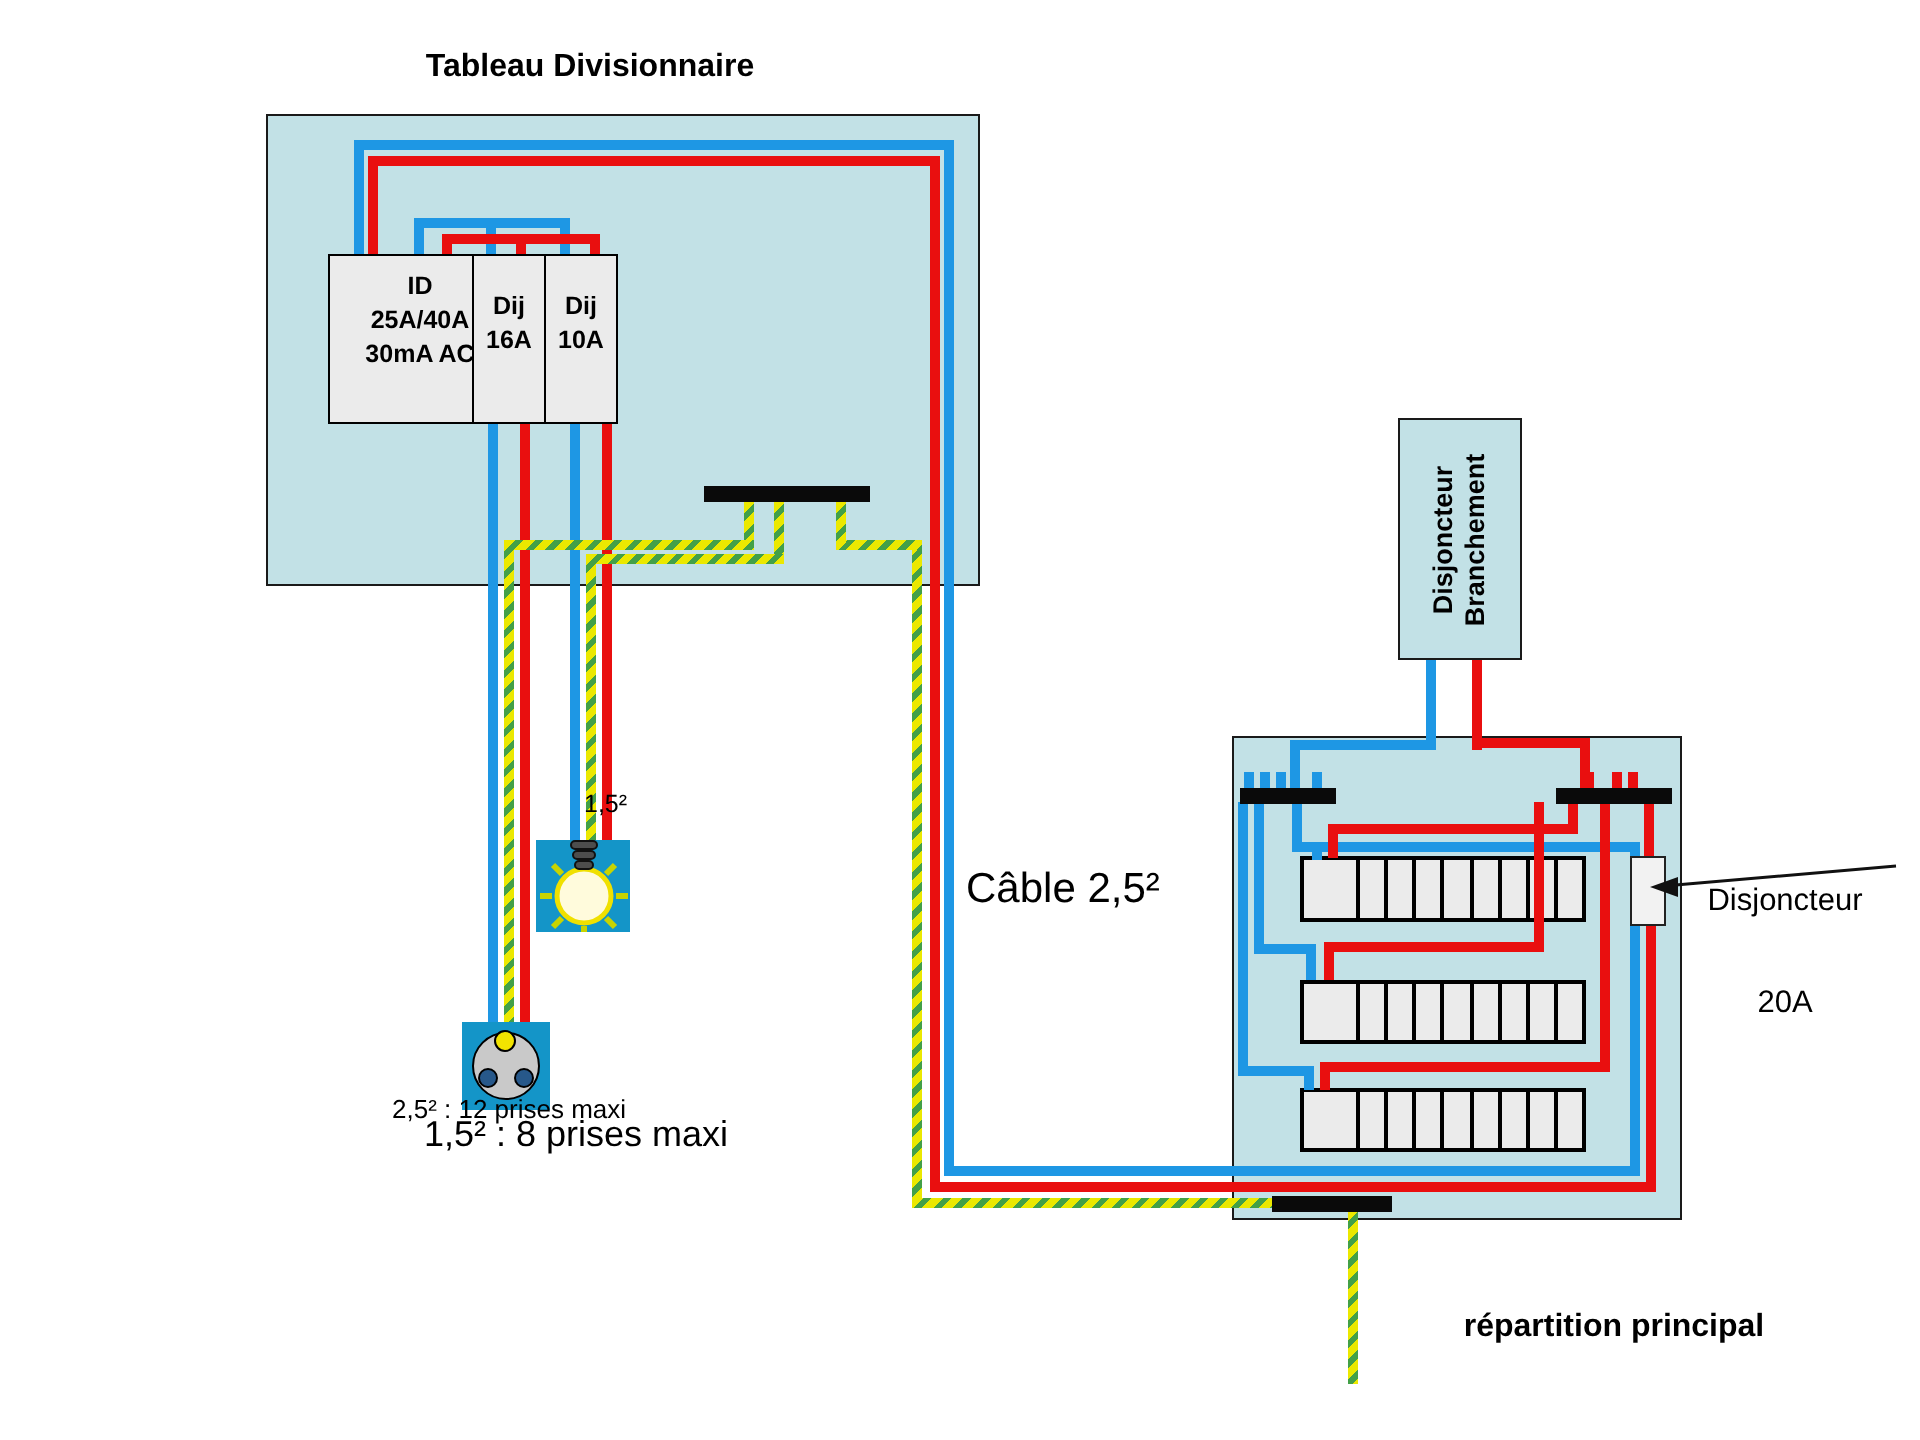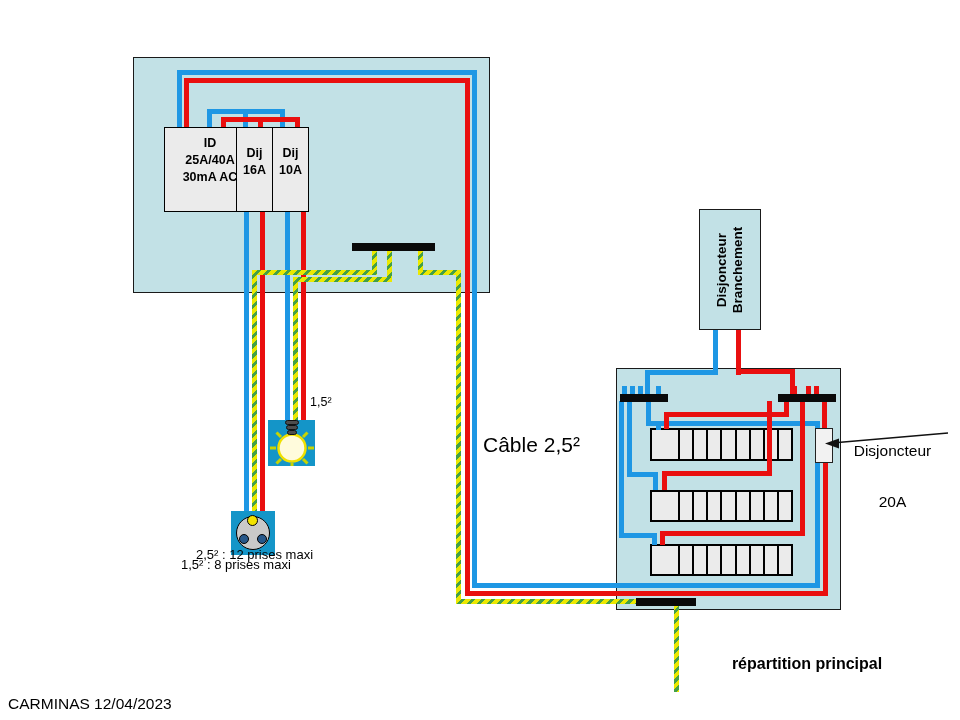--- a/index.html
+++ b/index.html
@@ -207,26 +207,26 @@
     <div class="socket-pin"></div>
     <div class="socket-hole" style="left:8px;top:23px"></div>
     <div class="socket-hole" style="left:26px;top:23px"></div>
   </div>
 
   <svg style="position:absolute;left:812px;top:425px" width="145" height="30">
     <line x1="136" y1="8" x2="20" y2="18" stroke="#111" stroke-width="1.5"></line>
     <polygon points="13,18.5 27,13.5 27,23.5" fill="#111"></polygon>
   </svg>
 
+  <div class="lbl b" style="left:135px;top:25px;width:320px;text-align:center;font-size:16px">Tableau Divisionnaire</div>
   <div class="lbl b" style="left:702px;top:621px;width:210px;text-align:center;font-size:16px;line-height:17px">
     <div>répartition principal</div>
   </div>
   <div class="lbl" style="left:483px;top:433px;font-size:21px">Câble 2,5²</div>
-  <div class="lbl" style="left:310px;top:395px;font-size:12.5px">1,5²</div>
-  <div class="lbl" style="left:181px;top:557px;font-size:13px">1,5² : 8 prises maxi</div>
+  <div class="lbl" style="left:292px;top:395px;font-size:12.5px">1,5²</div>
+  <div class="lbl" style="left:212px;top:557px;font-size:18px">1,5² : 8 prises maxi</div>
   <div class="lbl" style="left:196px;top:547px;font-size:13px">2,5² : 12 prises maxi</div>
   <div class="lbl" style="left:840px;top:408px;width:105px;text-align:center;font-size:15.5px;line-height:17px">
     <div>Disjoncteur</div>
     <div>20A</div>
   </div>
-  <div class="lbl" style="left:8px;top:695px;font-size:15.5px">CARMINAS 12/04/2023</div>
 
 </div>
 
 </body></html>

